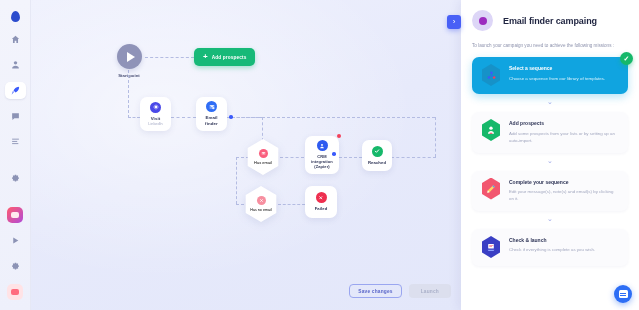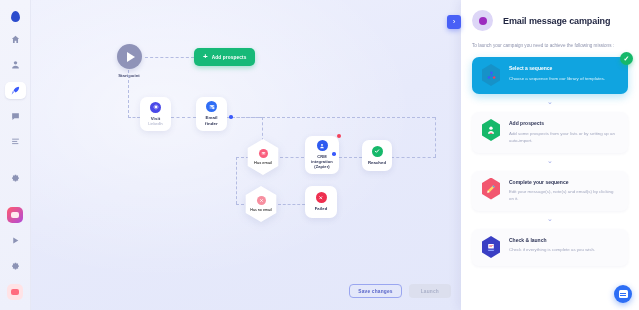--- a/index.html
+++ b/index.html
@@ -427,21 +427,21 @@
   <div class="collapse-toggle">
     <span>›</span>
   </div>
 
   <div class="panel">
 
     <div class="panel-head">
       <div class="panel-avatar">
           <div class="core"></div>
         </div>
-      <div class="panel-title">Email message campaing</div>
+      <div class="panel-title">Email finder campaing</div>
     </div>
 
     <div class="panel-intro">To launch your campaign you need to achieve the following missions :</div>
 
     <div class="mission active">
       <div class="m-ico">
         <div class="m-hex" style="background:#1692c8;">
           <svg width="11" height="11" viewBox="0 0 16 16" fill="none">
             <circle cx="8" cy="4" r="1.9" fill="#3b5bfb"></circle>
             <circle cx="4.2" cy="11" r="1.9" fill="#3b5bfb"></circle>

